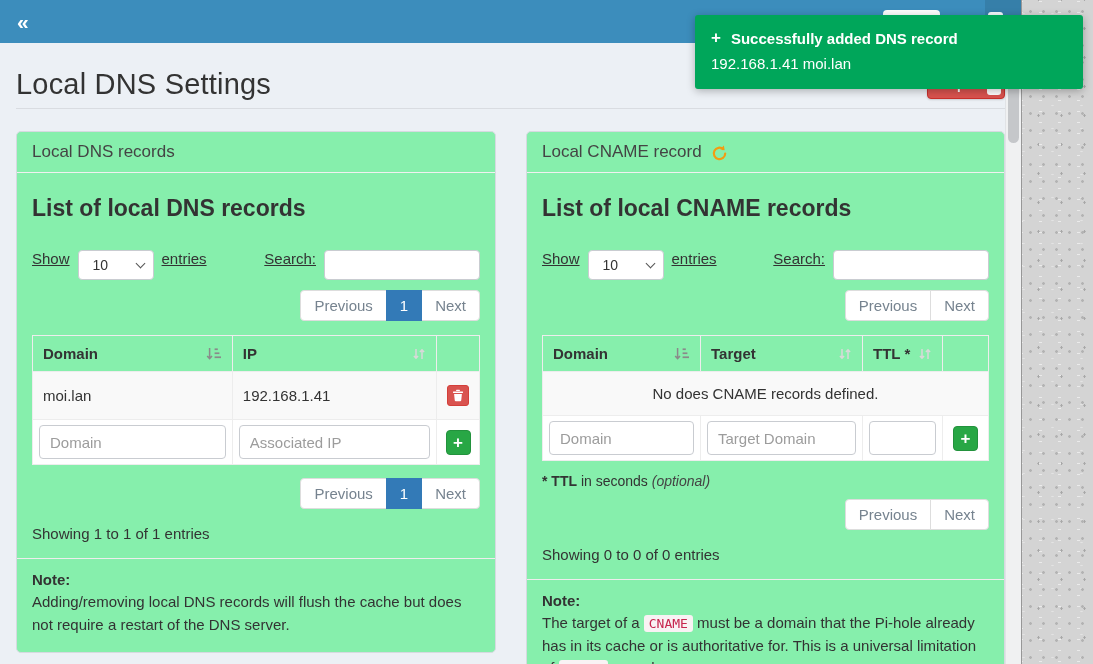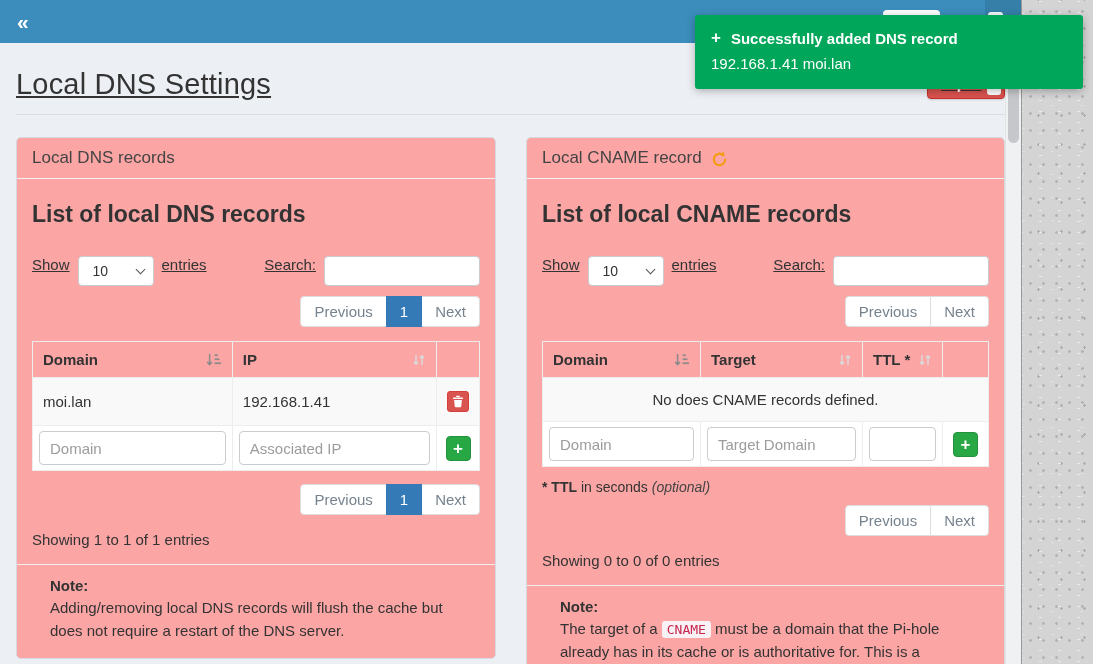--- a/index.html
+++ b/index.html
@@ -35,33 +35,33 @@
   .nav-small-white { position:absolute; left:3px; top:12px; width:15px; height:31px; background:#f4f8fb; border-radius:3px; }
 
   
   .scrollbar { position:absolute; right:0; top:43px; width:16px; height:621px; background:#f0f1f2; border-left:1px solid #e1e3e6; }
   .scroll-thumb { position:absolute; left:2px; top:8px; width:11px; height:92px; background:#c5c7ca; border-radius:6px; }
 
   
   .content { margin-left:16px; width:989px; }
   .page-head {
     display:flex; justify-content:space-between; align-items:center;
-    margin-top:25px; padding-bottom:13px; border-bottom:1px solid #d9dce1; margin-bottom:22px;text-decoration:underline;
+    margin-top:25px; padding-bottom:7px; border-bottom:1px solid #d9dce1; margin-bottom:22px;
   }
   h1.page-title { margin:0; font-size:29px; font-weight:400; color:#333; letter-spacing:.2px; }
   .expert-toggle {
     position:relative; width:78px; height:29px; background:#d9534f; border:1px solid #c9302c;
     border-radius:4px; cursor:pointer; display:flex; align-items:center;
     box-shadow:0 1px 2px rgba(0,0,0,.15);
   }
   .expert-toggle .toggle-label { color:#fff; font-size:13px; font-weight:bold; margin-left:13px; }
   .expert-toggle .toggle-knob { position:absolute; right:3px; top:3px; width:14px; height:21px; background:#fff; border-radius:3px; }
 
   .cards-row { display:flex; gap:30px; align-items:flex-start; }
-  .card { background:#fca5a5; border:1px solid #d6dae0; border-radius:5px; width:480px; overflow:hidden; }
+  .card { background:#86efac; border:1px solid #d6dae0; border-radius:5px; width:480px; overflow:hidden; }
   .card.cname { width:479px; }
   .card-header { padding:10px 15px; font-size:17px; color:#444; border-bottom:1px solid #f1f1f1; display:flex; align-items:center; gap:9px; }
   .refresh-icon { display:inline-flex; cursor:pointer; margin-top:2px; }
   .card-body { padding:10px 15px 16px; }
   h3.list-title { margin:12px 0 28px; font-size:23px; font-weight:700; color:#333; }
 
   .controls { display:flex; justify-content:space-between; align-items:center; font-size:15px; }
   .show-group, .search-group { display:flex; align-items:flex-start; gap:8px;text-decoration:underline; }
   .select-wrap { position:relative; }
   select.page-size {
@@ -104,21 +104,21 @@
   }
   .add-btn {
     display:inline-flex; align-items:center; justify-content:center; width:25px; height:25px;
     background:#28a745; border:1px solid #23923d; border-radius:4px; cursor:pointer; padding:0;
     color:#fff; font-size:17px; font-weight:bold; line-height:1;
   }
   .ttl-note { margin-top:12px; font-size:14px; color:#333; }
   .ttl-note i { color:#444; }
   .showing { margin-top:16px; font-size:15px; color:#333; }
 
-  .card-footer { border-top:1px solid #ededed; padding:12px 33px 16px; font-size:15px; }
+  .card-footer { border-top:1px solid #ededed; padding:12px 15px 16px; font-size:15px; }
   .note-label { font-weight:bold; }
   .note-text { margin:3px 0 0; line-height:1.5; }
   code.inline-code {
     font-family:"DejaVu Sans Mono","Liberation Mono",monospace; font-size:13px;
     color:#c7254e; background:#f9f2f4; padding:1px 5px; border-radius:3px;
   }
 
   
   .toast {
     position:absolute; left:695px; top:15px; width:388px; min-height:74px; z-index:100;

